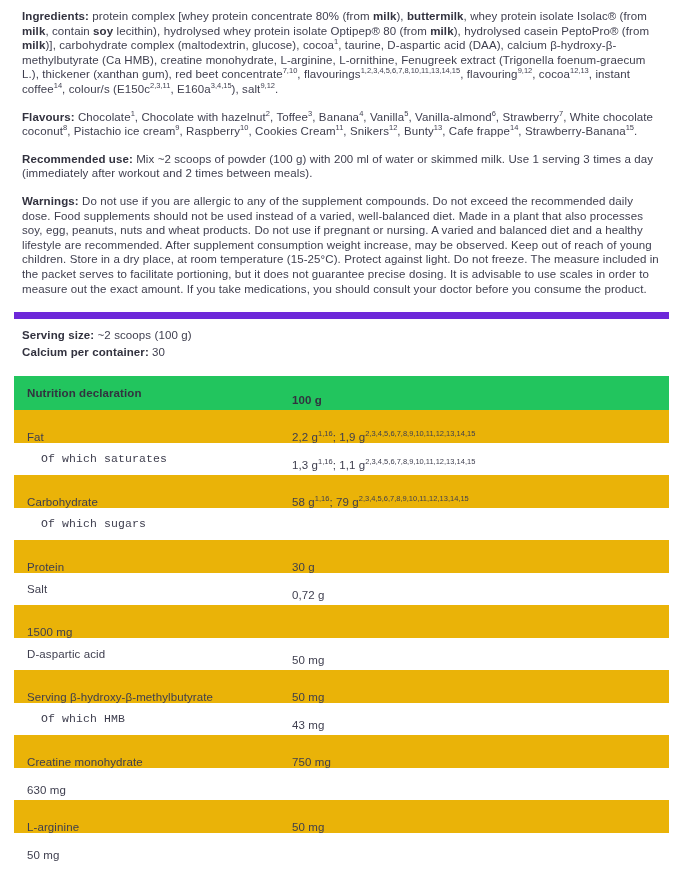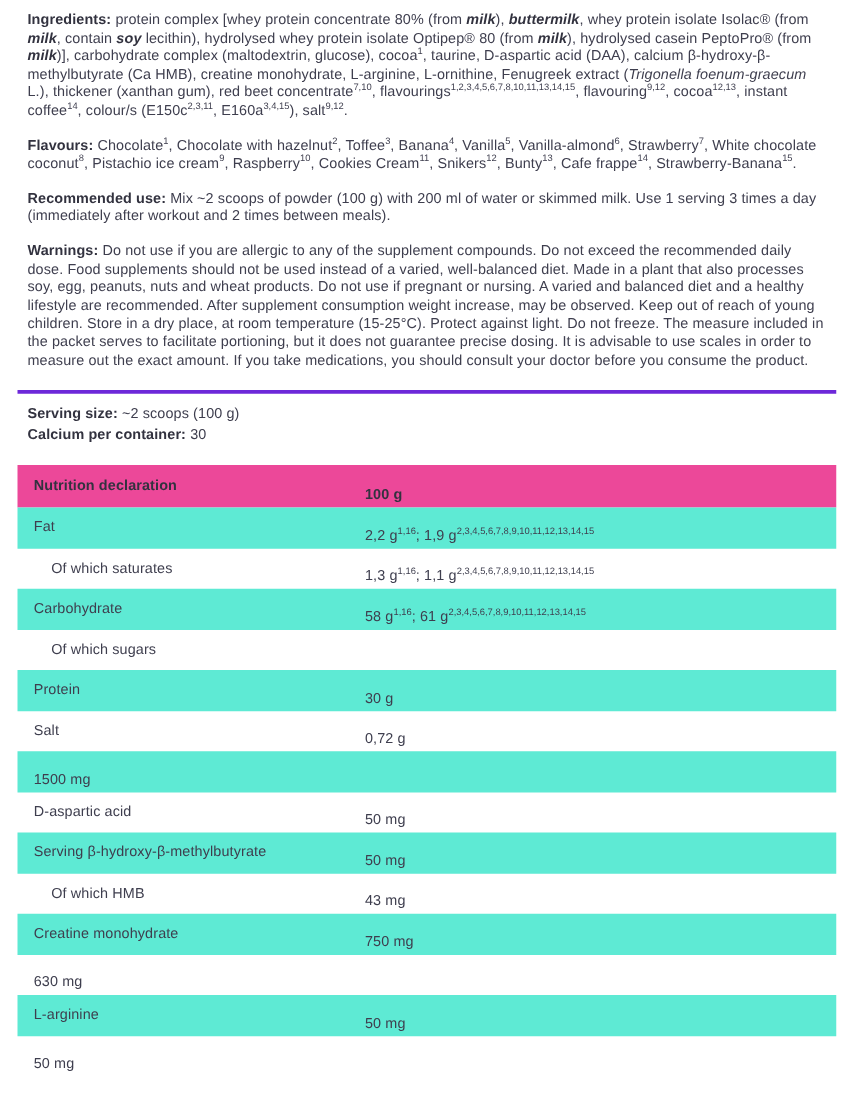--- a/index.html
+++ b/index.html
@@ -10,41 +10,41 @@
     -webkit-font-smoothing:antialiased;
   }
   .page { padding:9px 20px 0 22px; box-sizing:border-box; }
   p.block {
     margin:0 0 13px 0;
     font-size:11.5px;
     line-height:14.6px;
     letter-spacing:0.1px;
   }
   .b { font-weight:bold; color:#32323f; }
-  .i { font-style:italic; }
+  .i { }
   sup { font-size:7.5px; line-height:0; vertical-align:super; letter-spacing:0; }
 
   .serving-block {
-    border-top:3px solid #6d28d9;
+    border-top:7px solid #6d28d9;
     margin:16px -6px 16px -8px;
     padding:8px 0 0 8px;
   }
   .serving-line { font-size:11.5px; line-height:16.5px; letter-spacing:0.1px; }
 
   .ntable { margin:13px -6px 0 -8px; }
   .t-row {
     display:flex; align-items:center;
     height:32.5px; box-sizing:border-box;
     padding-left:13px;
     font-size:11.5px; letter-spacing:0.1px;
   }
-  .t-row.shade { background:#5eead4; }
-  .t-row.header { background:#ec4899; height:34px; font-weight:bold; color:#32323f; }
+  .t-row.shade { background:#eab308;align-items:flex-end; }
+  .t-row.header { background:#22c55e; height:34px; font-weight:bold; color:#32323f; }
   .t-label { flex:0 0 265px; }
-  .t-row.indent .t-label { padding-left:14px; box-sizing:border-box; }
+  .t-row.indent .t-label { padding-left:14px; box-sizing:border-box;font-family:Liberation Mono, monospace; }
   .t-value { flex:1 1 auto;margin-top:13px; }
 </style>
 </head>
 <body>
 
 <div class="page">
 
   <p class="block"><span class="b">Ingredients: </span><span>protein complex [whey protein concentrate 80% (from </span><span class="b i">milk</span><span>), </span><span class="b i">buttermilk</span><span>, whey protein isolate Isolac® (from </span><span class="b i">milk</span><span>, contain </span><span class="b i">soy</span><span> lecithin), hydrolysed whey protein isolate Optipep® 80 (from </span><span class="b i">milk</span><span>), hydrolysed casein PeptoPro® (from </span><span class="b i">milk</span><span>)], carbohydrate complex (maltodextrin, glucose), cocoa</span><sup>1</sup><span>, taurine, D-aspartic acid (DAA), calcium β-hydroxy-β-methylbutyrate (Ca HMB), creatine monohydrate, L-arginine, L-ornithine, Fenugreek extract (</span><span class="i">Trigonella foenum-graecum</span><span> L.), thickener (xanthan gum), red beet concentrate</span><sup>7,10</sup><span>, flavourings</span><sup>1,2,3,4,5,6,7,8,10,11,13,14,15</sup><span>, flavouring</span><sup>9,12</sup><span>, cocoa</span><sup>12,13</sup><span>, instant coffee</span><sup>14</sup><span>, colour/s (E150c</span><sup>2,3,11</sup><span>, E160a</span><sup>3,4,15</sup><span>), salt</span><sup>9,12</sup><span>.</span></p>
 
   <p class="block"><span class="b">Flavours: </span><span>Chocolate</span><sup>1</sup><span>, Chocolate with hazelnut</span><sup>2</sup><span>, Toffee</span><sup>3</sup><span>, Banana</span><sup>4</sup><span>, Vanilla</span><sup>5</sup><span>, Vanilla-almond</span><sup>6</sup><span>, Strawberry</span><sup>7</sup><span>, White chocolate coconut</span><sup>8</sup><span>, Pistachio ice cream</span><sup>9</sup><span>, Raspberry</span><sup>10</sup><span>, Cookies Cream</span><sup>11</sup><span>, Snikers</span><sup>12</sup><span>, Bunty</span><sup>13</sup><span>, Cafe frappe</span><sup>14</sup><span>, Strawberry-Banana</span><sup>15</sup><span>.</span></p>
@@ -70,21 +70,21 @@
     <div class="t-value"><span>2,2 g</span><sup>1,16</sup><span>; 1,9 g</span><sup>2,3,4,5,6,7,8,9,10,11,12,13,14,15</sup></div>
   </div>
 
   <div class="t-row indent">
     <div class="t-label">Of which saturates</div>
     <div class="t-value"><span>1,3 g</span><sup>1,16</sup><span>; 1,1 g</span><sup>2,3,4,5,6,7,8,9,10,11,12,13,14,15</sup></div>
   </div>
 
   <div class="t-row shade">
     <div class="t-label">Carbohydrate</div>
-    <div class="t-value"><span>58 g</span><sup>1,16</sup><span>; 61 g</span><sup>2,3,4,5,6,7,8,9,10,11,12,13,14,15</sup></div>
+    <div class="t-value"><span>58 g</span><sup>1,16</sup><span>; 79 g</span><sup>2,3,4,5,6,7,8,9,10,11,12,13,14,15</sup></div>
   </div>
 
   <div class="t-row indent">
     <div class="t-label">Of which sugars</div>
   </div>
 
   <div class="t-row shade">
     <div class="t-label">Protein</div>
     <div class="t-value"><span>30 g</span></div>
   </div>

